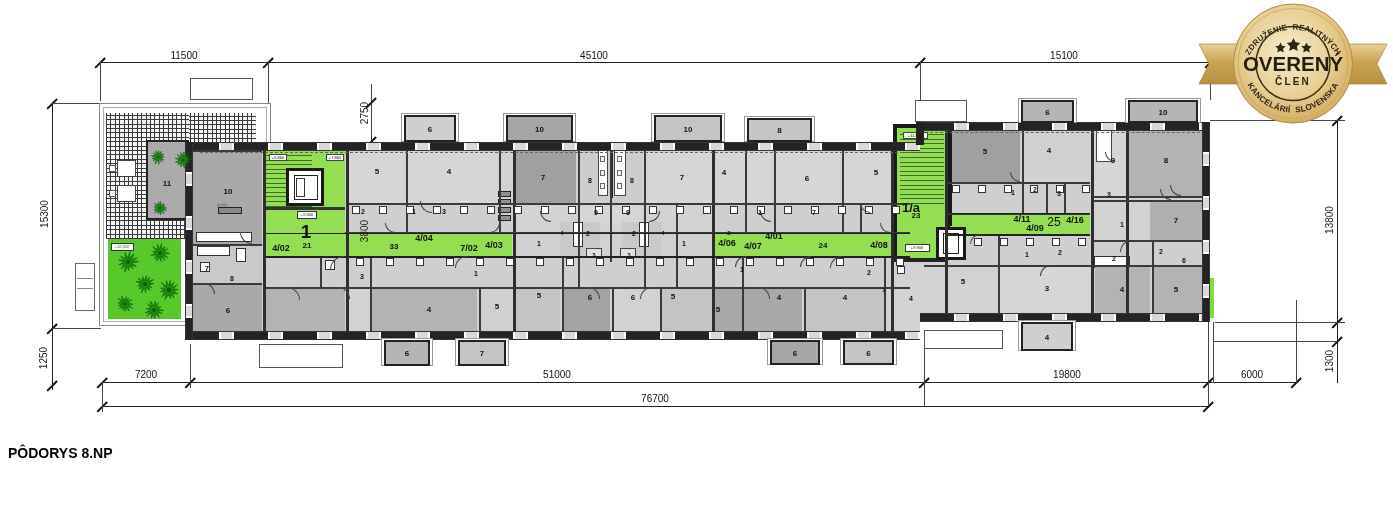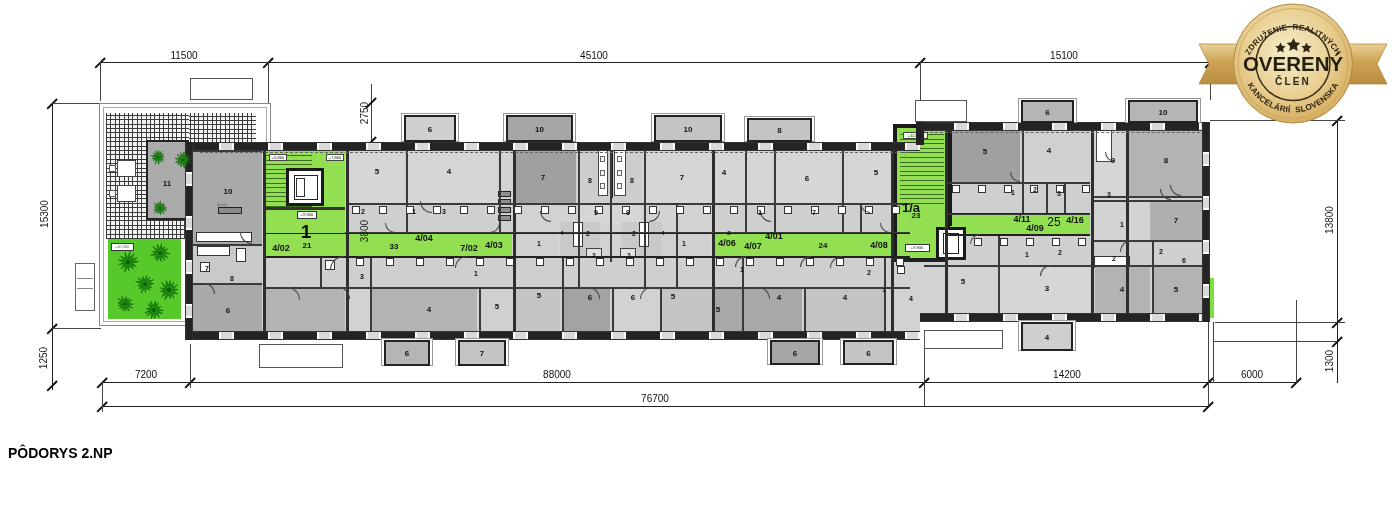--- a/index.html
+++ b/index.html
@@ -37,43 +37,43 @@
 <div class="lb" style="left:44px;top:358px;font-size:10px;color:#222;transform:translate(-50%,-50%) rotate(-90deg);">1250</div>
 <div class="" style="left:52px;top:103px;width:49px;height:1px;background:#444;"></div>
 <div class="" style="left:52px;top:328px;width:49px;height:1px;background:#444;"></div>
 <div class="" style="left:102px;top:382px;width:1194px;height:1px;background:#222;"></div>
 <div style="position:absolute;left:95px;top:382px;width:14px;height:1.6px;background:#111;transform:rotate(-45deg);"></div>
 <div style="position:absolute;left:183px;top:382px;width:14px;height:1.6px;background:#111;transform:rotate(-45deg);"></div>
 <div style="position:absolute;left:917px;top:382px;width:14px;height:1.6px;background:#111;transform:rotate(-45deg);"></div>
 <div style="position:absolute;left:1201px;top:382px;width:14px;height:1.6px;background:#111;transform:rotate(-45deg);"></div>
 <div style="position:absolute;left:1289px;top:382px;width:14px;height:1.6px;background:#111;transform:rotate(-45deg);"></div>
 <div class="lb" style="left:146px;top:375px;font-size:10px;font-weight:400;color:#111;">7200</div>
-<div class="lb" style="left:557px;top:375px;font-size:10px;font-weight:400;color:#111;">88000</div>
-<div class="lb" style="left:1067px;top:375px;font-size:10px;font-weight:400;color:#111;">14200</div>
+<div class="lb" style="left:557px;top:375px;font-size:10px;font-weight:400;color:#111;">51000</div>
+<div class="lb" style="left:1067px;top:375px;font-size:10px;font-weight:400;color:#111;">19800</div>
 <div class="lb" style="left:1252px;top:375px;font-size:10px;font-weight:400;color:#111;">6000</div>
 <div class="" style="left:102px;top:406px;width:1106px;height:1px;background:#222;"></div>
 <div style="position:absolute;left:95px;top:406px;width:14px;height:1.6px;background:#111;transform:rotate(-45deg);"></div>
 <div style="position:absolute;left:1201px;top:406px;width:14px;height:1.6px;background:#111;transform:rotate(-45deg);"></div>
 <div class="lb" style="left:655px;top:399px;font-size:10px;font-weight:400;color:#111;">76700</div>
 <div class="" style="left:102px;top:382px;width:1px;height:30px;background:#444;"></div>
 <div class="" style="left:190px;top:344px;width:1px;height:44px;background:#444;"></div>
 <div class="" style="left:924px;top:342px;width:1px;height:64px;background:#444;"></div>
 <div class="" style="left:1208px;top:322px;width:1px;height:84px;background:#444;"></div>
 <div class="" style="left:1296px;top:300px;width:1px;height:83px;background:#444;"></div>
 <div class="" style="left:1213px;top:322px;width:1px;height:61px;background:#444;"></div>
 <div class="" style="left:1337px;top:120px;width:1px;height:263px;background:#222;"></div>
 <div style="position:absolute;left:1330px;top:120px;width:14px;height:1.6px;background:#111;transform:rotate(-45deg);"></div>
 <div style="position:absolute;left:1330px;top:322px;width:14px;height:1.6px;background:#111;transform:rotate(-45deg);"></div>
 <div style="position:absolute;left:1330px;top:341px;width:14px;height:1.6px;background:#111;transform:rotate(-45deg);"></div>
 <div class="lb" style="left:1330px;top:220px;font-size:10px;color:#222;transform:translate(-50%,-50%) rotate(-90deg);">13800</div>
 <div class="lb" style="left:1330px;top:361px;font-size:10px;color:#222;transform:translate(-50%,-50%) rotate(-90deg);">1300</div>
 <div class="" style="left:1210px;top:120px;width:135px;height:1px;background:#444;"></div>
 <div class="" style="left:1215px;top:322px;width:130px;height:1px;background:#444;"></div>
 <div class="" style="left:1213px;top:341px;width:124px;height:1px;background:#444;"></div>
-<div style="left:8px;top:445px;font-size:14px;font-weight:700;color:#000;">PÔDORYS 2.NP</div>
+<div style="left:8px;top:445px;font-size:14px;font-weight:700;color:#000;">PÔDORYS 8.NP</div>
 <div class="" style="left:99px;top:103px;width:172px;height:223px;border:1px solid #888;background:#fff;"></div>
 <div class="" style="left:103px;top:107px;width:164px;height:215px;border:1px solid #aaa;background:#fff;"></div>
 <div class="hatch" style="left:106px;top:113px;width:150px;height:30px;"></div>
 <div class="hatch" style="left:106px;top:113px;width:83px;height:126px;"></div>
 <div class="hatch" style="left:180px;top:143px;width:13px;height:96px;"></div>
 <div class="" style="left:117px;top:160px;width:19px;height:17px;background:#fff;border:1px solid #444;"></div>
 <div class="" style="left:117px;top:185px;width:19px;height:17px;background:#fff;border:1px solid #444;"></div>
 <div class="" style="left:109px;top:165px;width:7px;height:7px;background:#fff;border:1px solid #555;"></div>
 <div class="" style="left:109px;top:190px;width:7px;height:7px;background:#fff;border:1px solid #555;"></div>
 <div class="" style="left:146px;top:140px;width:43px;height:80px;background:#ababab;border:2px solid #222;"></div>

